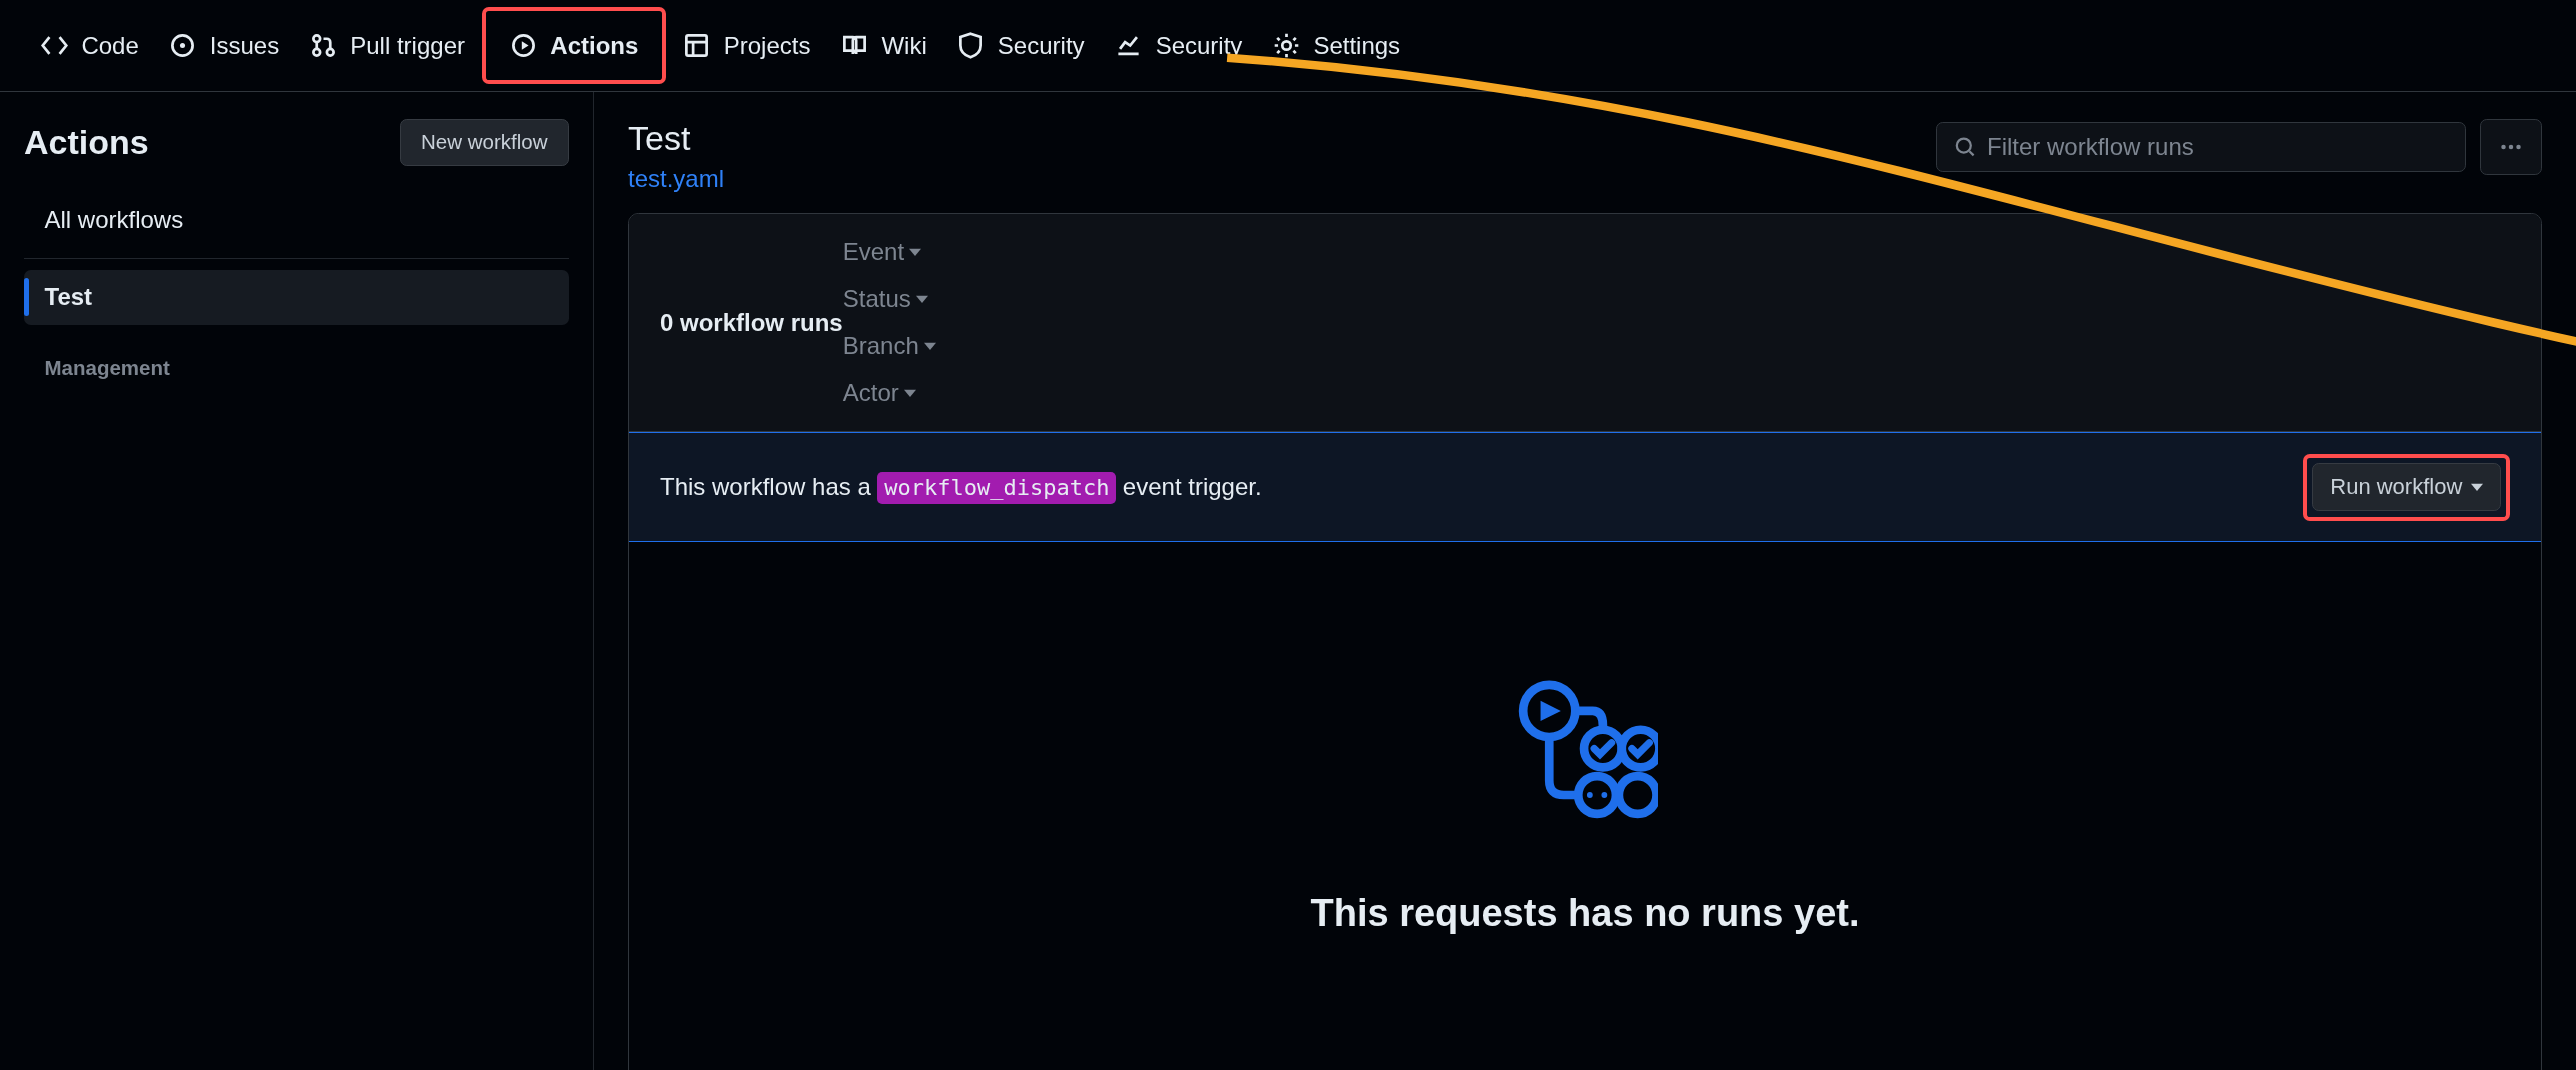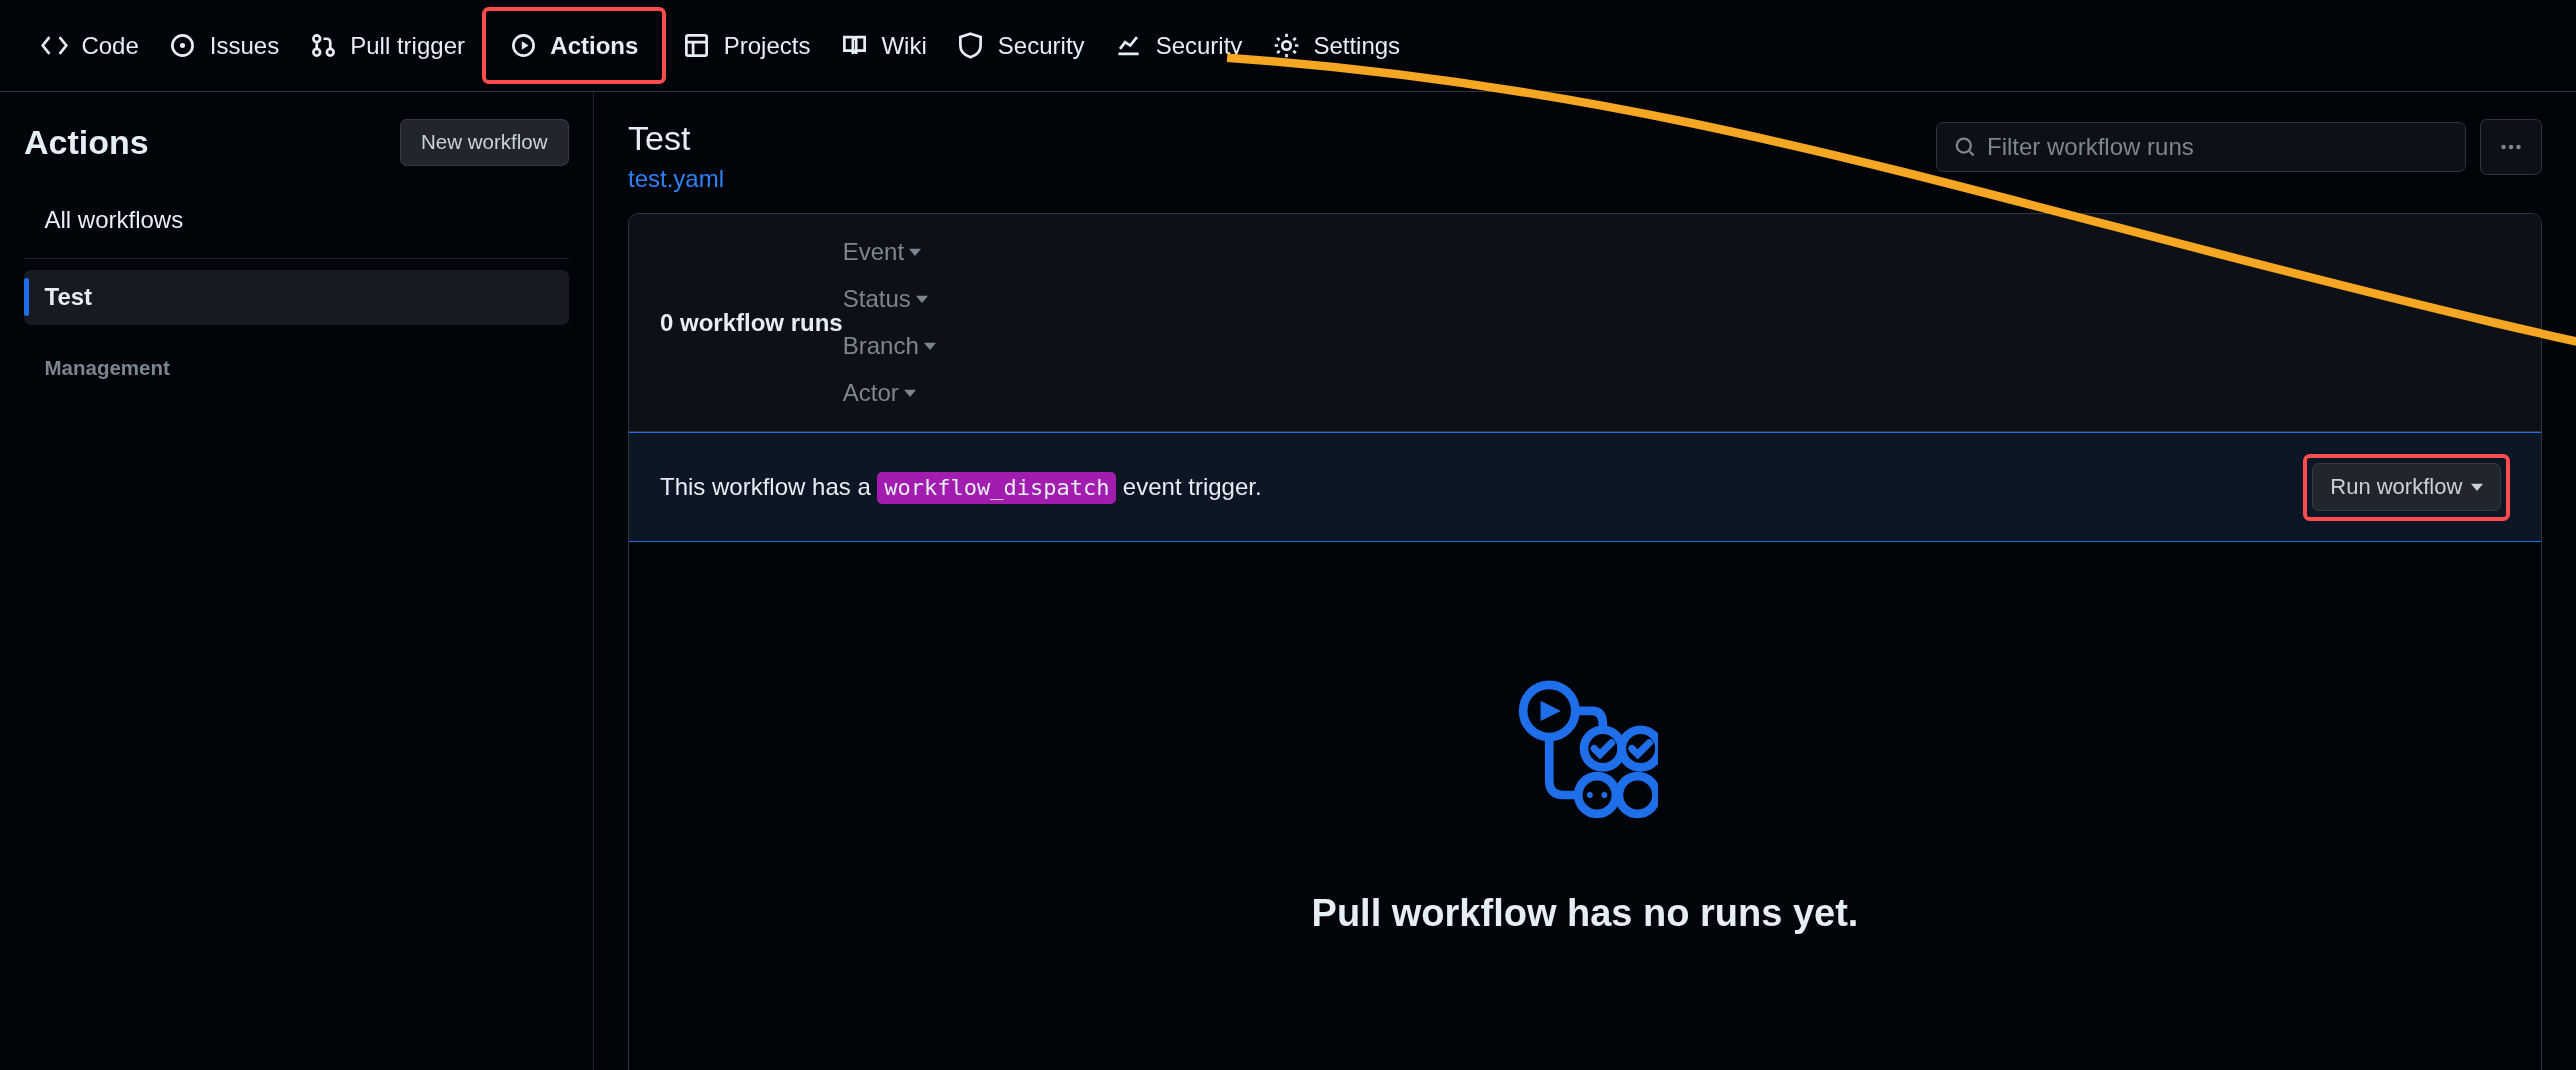--- a/index.html
+++ b/index.html
@@ -421,18 +421,18 @@
           <path d="M43 22 L55 22 Q62 22 62 32 L62 35" fill="none" stroke="#1f6feb" stroke-width="6"></path>
           <circle cx="62" cy="48" r="13" fill="none" stroke="#1f6feb" stroke-width="6"></circle>
           <path d="M56 48 L60 52 L68 44" fill="none" stroke="#1f6feb" stroke-width="5" stroke-linecap="round"></path>
           <circle cx="88" cy="48" r="13" fill="none" stroke="#1f6feb" stroke-width="6"></circle>
           <path d="M82 48 L86 52 L94 44" fill="none" stroke="#1f6feb" stroke-width="5" stroke-linecap="round"></path>
           <circle cx="58" cy="80" r="13" fill="none" stroke="#1f6feb" stroke-width="6"></circle>
           <circle cx="53" cy="80" r="2" fill="#1f6feb"></circle>
           <circle cx="63" cy="80" r="2" fill="#1f6feb"></circle>
           <circle cx="86" cy="80" r="13" fill="none" stroke="#1f6feb" stroke-width="6"></circle>
         </svg>
-        <div class="empty-message">Pull workflow has no runs yet.</div>
+        <div class="empty-message">This requests has no runs yet.</div>
       </div>
     </div>
   </main>
 </div>
 
 
 </body></html>

